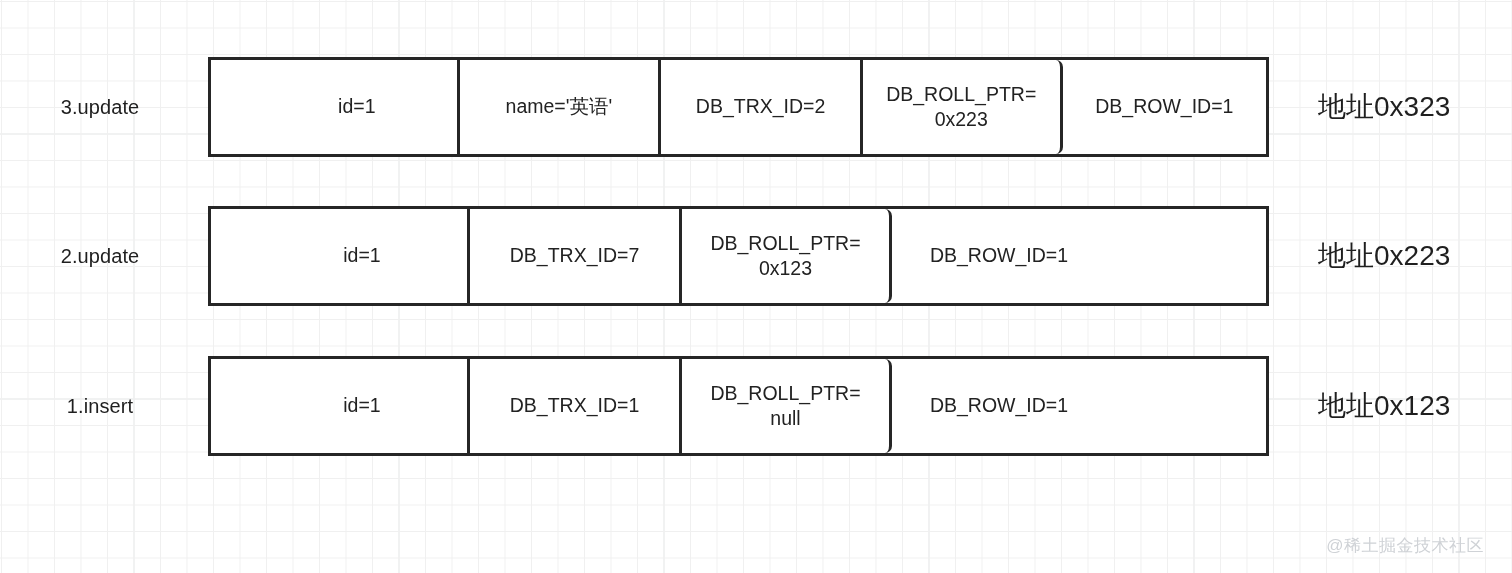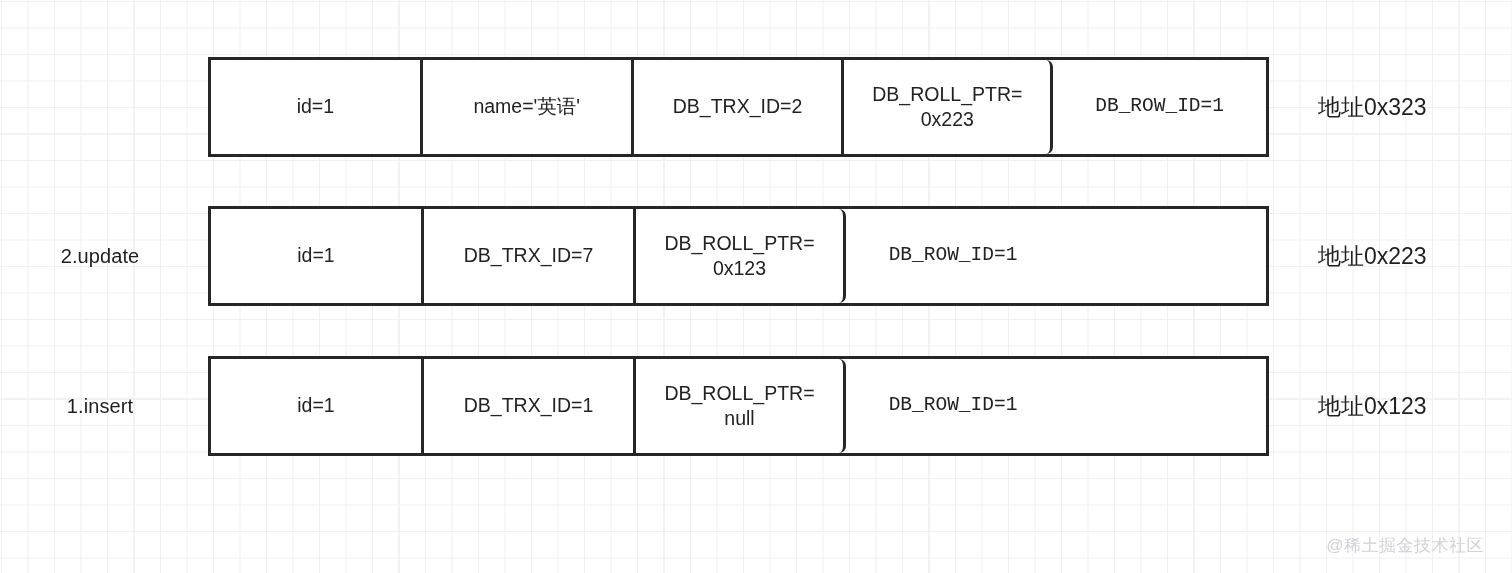--- a/index.html
+++ b/index.html
@@ -81,34 +81,34 @@
     font-size: 19.5px;
     color: #222222;
     line-height: 1.3;
     padding: 0 6px;
     border-right: 3px solid #262626;
     white-space: pre-line;
   }
   .cell:last-child { border-right: none; }
 
   
-  .col-id        { width: 213px; }
+  .col-id        { width: 213px; margin-left: 46px; }
   .col-name      { width: 212px; }
   .col-trx       { width: 212px; }
   .col-rollptr   { width: 210px; border-radius: 7px; }
-  .col-rowid     { width: 214px; font-family: Liberation Mono, monospace; }
+  .col-rowid     { width: 214px; }
 
   .address {
     position: absolute;
     left: 1318px;
     top: 0;
     height: 100px;
     display: flex;
     align-items: center;
-    font-size: 23px;
+    font-size: 28px;
     color: #1f1f1f;
     white-space: nowrap;
   }
 
   
   .watermark {
     position: absolute;
     right: 28px;
     bottom: 16px;
     font-size: 17px;
@@ -117,20 +117,21 @@
     white-space: nowrap;
     user-select: none;
   }
 </style>
 </head>
 <body>
 
 <div class="canvas">
 
   <div class="version-row row-1">
+    <div class="row-label">3.update</div>
 
     <div class="record">
       <div class="cell col-id">id=1</div>
       <div class="cell col-name">name='英语'</div>
       <div class="cell col-trx">DB_TRX_ID=2</div>
       <div class="cell col-rollptr">DB_ROLL_PTR=
 0x223</div>
       <div class="cell col-rowid">DB_ROW_ID=1</div>
     </div>
 

